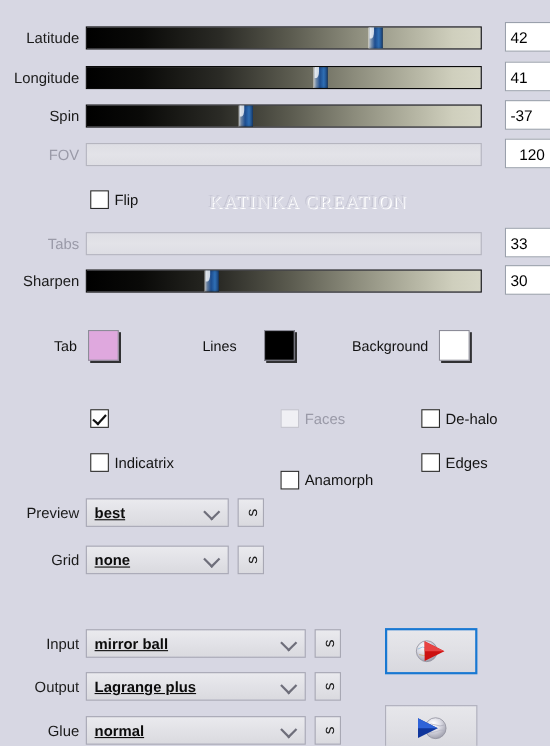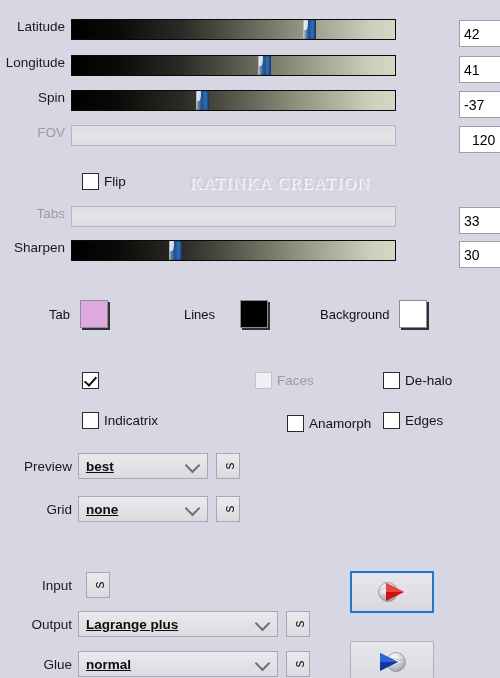--- a/index.html
+++ b/index.html
@@ -15,23 +15,24 @@
     color: #111111;
     overflow: hidden;
     position: relative;
     -webkit-font-smoothing: antialiased;
   }
 
   
   .row {
     position: absolute;
     left: 0;
-    width: 396px;
+    width: 458px;
     height: 30px;
     display: flex;
+    align-items: center;
   }
   .lbl {
     width: 78px;
     text-align: right;
     padding-right: 6px;
     font-size: 13.5px;
     color: #1a1a1a;
     box-sizing: border-box;
     white-space: nowrap;
   }
@@ -302,21 +303,21 @@
 </div>
 <div class="cb-item" style="left:383px; top:369px;">
   <div class="cb"></div>
   <div class="cb-label">De-halo</div>
 </div>
 
 <div class="cb-item" style="left:82px; top:409px;align-items:center;">
   <div class="cb"></div>
   <div class="cb-label">Indicatrix</div>
 </div>
-<div class="cb-item" style="left:255px; top:412px;margin-left:32px;">
+<div class="cb-item" style="left:255px; top:425px;">
   <div class="cb"></div>
   <div class="cb-label">Anamorph</div>
 </div>
 <div class="cb-item" style="left:383px; top:409px;">
   <div class="cb"></div>
   <div class="cb-label">Edges</div>
 </div>
 
 <div class="ddrow" style="left:0; top:453px; width:260px;">
   <div class="lbl">Preview</div>
@@ -335,20 +336,24 @@
     <span>none</span>
     <span class="chev"></span>
   </div>
   <div class="sbtn">
     <span>s</span>
   </div>
 </div>
 
 <div class="ddrow" style="left:0; top:572px; width:330px;">
   <div class="lbl">Input</div>
+  <div class="dd" style="width:200px;">
+    <span>mirror ball</span>
+    <span class="chev"></span>
+  </div>
   <div class="sbtn">
     <span>s</span>
   </div>
 </div>
 
 <div class="ddrow" style="left:0; top:611px; width:330px;">
   <div class="lbl">Output</div>
   <div class="dd" style="width:200px;">
     <span>Lagrange plus</span>
     <span class="chev"></span>

